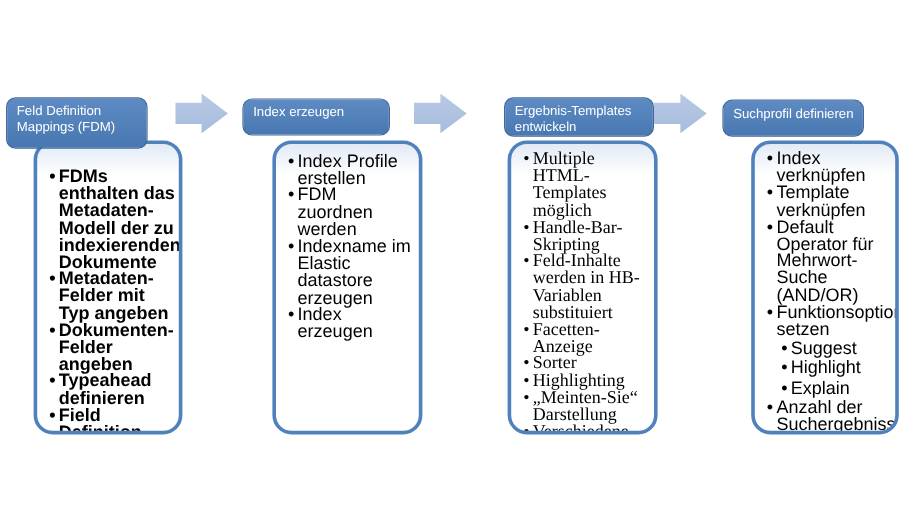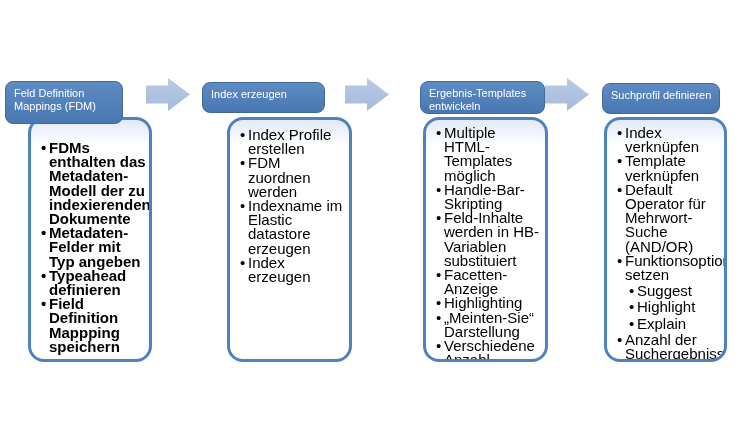--- a/index.html
+++ b/index.html
@@ -51,22 +51,22 @@
     top: 117px;
     height: 245px;
     border: 3px solid var(--accent);
     border-radius: 16px;
     background: linear-gradient(180deg, var(--band) 0px, #eff4fa 12px, #ffffff 26px);
     z-index: 1;
     overflow: hidden;
   }
   .panel.g0 { left: 28px;  width: 124px; }
   .panel.g1 { left: 227px; width: 125px; }
-  .panel.g2 { left: 423px; width: 125px; }
-  .panel.g3 { left: 604px; width: 123px; }
+  .panel.g2 { left: 423px; width: 125px; font-family: Liberation Serif, serif; }
+  .panel.g3 { left: 626px; width: 123px; }
   
   .blist {
     list-style: none;
     margin: 0;
     padding: 8px 2px 0 10px;
     color: var(--body-text);
   }
   .panel.g0 .blist { padding-top: 21px; font-weight: bold; }
   .panel.g1 .blist { padding-top: 8px; }
   .panel.g2 .blist { padding-top: 6px; }
@@ -105,20 +105,21 @@
 </head>
 <body>
 
 <div class="canvas">
 
   <div class="hdr g0">Feld Definition Mappings (FDM)</div>
   <div class="panel g0">
     <ul class="blist">
       <li>FDMs enthalten das Metadaten-Modell der zu indexierenden Dokumente</li>
       <li>Metadaten-Felder mit Typ angeben</li>
+      <li>Dokumenten-Felder angeben</li>
       <li>Typeahead definieren</li>
       <li>Field Definition Mappping speichern</li>
     </ul>
   </div>
 
   <div class="flow-arrow a0"></div>
 
   <div class="hdr g1">Index erzeugen</div>
   <div class="panel g1">
     <ul class="blist">
@@ -131,20 +132,21 @@
 
   <div class="flow-arrow a1"></div>
 
   <div class="hdr g2">Ergebnis-Templates entwickeln</div>
   <div class="panel g2">
     <ul class="blist">
       <li>Multiple HTML-Templates möglich</li>
       <li>Handle-Bar-Skripting</li>
       <li>Feld-Inhalte werden in HB-Variablen substituiert</li>
       <li>Facetten-Anzeige</li>
+      <li>Sorter</li>
       <li>Highlighting</li>
       <li>„Meinten-Sie“ Darstellung</li>
       <li>Verschiedene Anzahl möglich</li>
     </ul>
   </div>
 
   <div class="flow-arrow a2"></div>
 
   <div class="hdr g3">Suchprofil definieren</div>
   <div class="panel g3">

